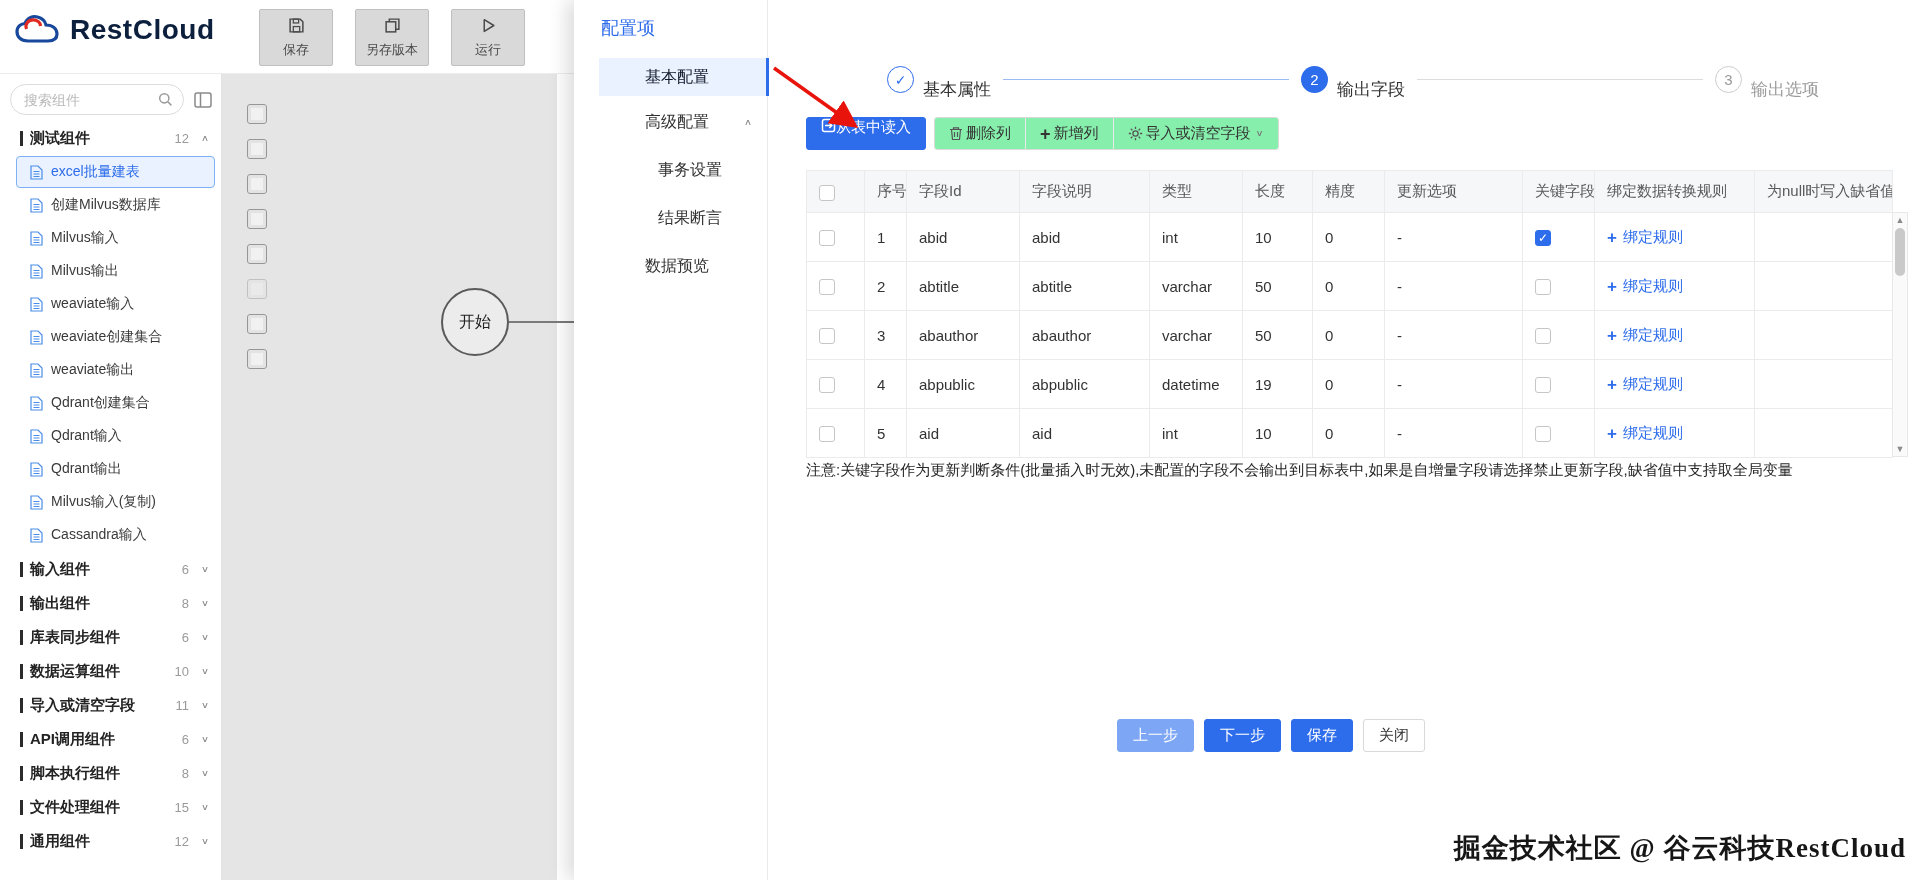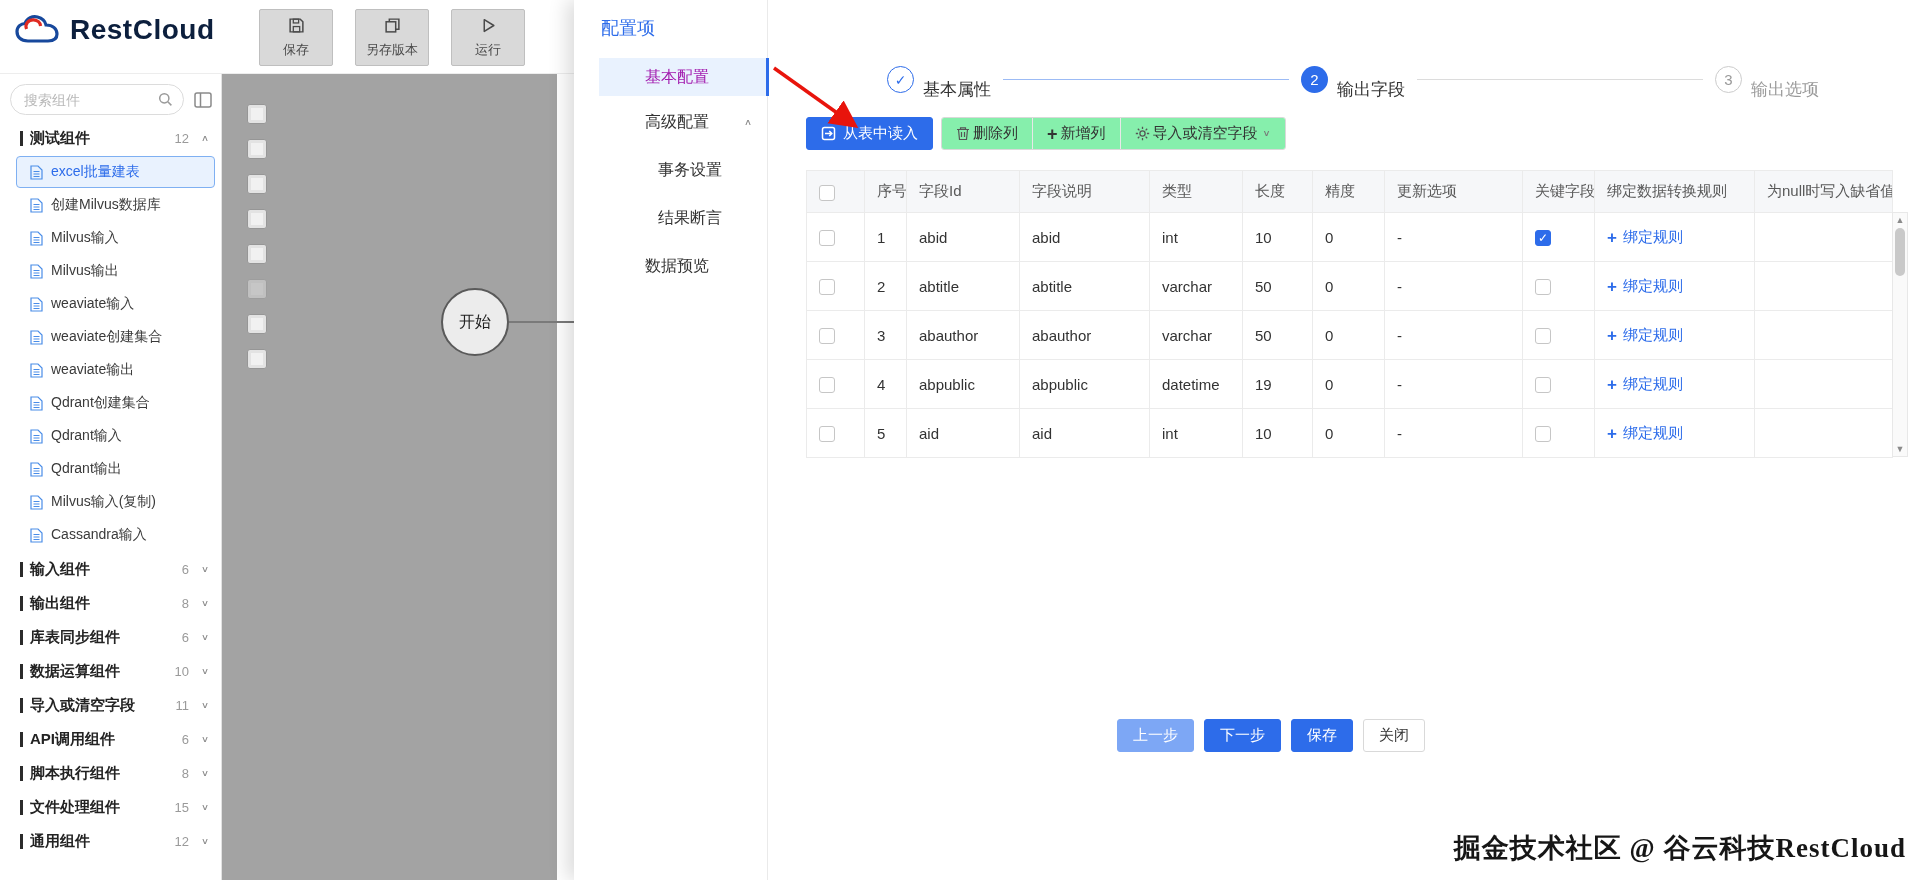--- a/index.html
+++ b/index.html
@@ -27,53 +27,53 @@
   .group-row { height:34px; display:flex; align-items:center; padding:0 12px 0 10px; cursor:pointer; }
   .group-bar { width:3px; height:15px; background:#2b2b2b; margin-right:7px; flex:none; }
   .group-label { font-size:15px; font-weight:bold; color:#232323; white-space:nowrap; }
   .group-count { margin-left:auto; margin-right:12px; font-size:13px; color:#9a9a9a; }
   .group-chevron { font-size:11px; color:#8a8a8a; transform:scaleY(0.8); }
   .comp-item { height:32px; margin:1px 6px; display:flex; align-items:center; gap:8px; padding:0 8px 0 13px; border:1px solid transparent; border-radius:4px; font-size:14px; color:#3a3a3a; cursor:pointer; white-space:nowrap; }
   .comp-item.selected { background:#e9f2fe; border-color:#7fb0f2; color:#2d6cea; }
   .comp-icon { display:flex; align-items:center; flex:none; }
 
   
-  .canvas { position:absolute; left:222px; top:74px; width:335px; height:806px; background:#a3a3a3; z-index:1; }
+  .canvas { position:absolute; left:222px; top:74px; width:335px; height:806px; background:#e5e5e5; z-index:1; }
   .icon-strip { position:absolute; left:25px; top:30px; display:flex; flex-direction:column; gap:15px; }
   .strip-icon { width:20px; height:20px; border:1px solid #969696; background:#f1f1f1; border-radius:3px; box-shadow:inset 0 0 0 3px #e3e3e3; cursor:pointer; }
   .strip-icon.faded { opacity:0.45; }
   .start-node { position:absolute; left:219px; top:214px; width:68px; height:68px; border:2px solid #5a5a5a; border-radius:50%; background:#ececec; display:flex; align-items:center; justify-content:center; font-size:16px; color:#222; cursor:pointer; }
   .start-line { position:absolute; left:287px; top:247px; width:65px; height:2px; background:#7a7a7a; }
 
   
   .dialog { position:absolute; left:574px; top:0; width:1346px; height:880px; background:#fff; box-shadow:-7px 0 18px rgba(0,0,0,0.14); z-index:3; }
   .dialog-title { position:absolute; left:27px; top:16px; font-size:18px; color:#2d6cea;text-align:right; }
   .menu-col { position:absolute; left:0; top:0; width:194px; height:880px; border-right:1px solid #eaeaea; }
   .menu-item { position:absolute; left:25px; width:167px; height:38px; display:flex; align-items:center; padding:0 14px 0 46px; font-size:16px; color:#333; cursor:pointer; }
   .menu-item.indent { padding-left:59px; }
-  .menu-item.selected { background:#e9f2fe; color:#a21caf; }
+  .menu-item.selected { background:#e9f2fe; color:#0f172a; }
   .menu-item.selected::after { content:''; position:absolute; right:-3px; top:0; bottom:0; width:3px; background:#2d6cea; }
   .menu-chevron { margin-left:auto; font-size:11px; color:#8a8a8a; transform:scaleY(0.8); }
 
   
   .steps { position:absolute; left:313px; top:58px; display:flex; align-items:center; }
   .step { display:flex; align-items:center; gap:9px; }
   .step-circle { width:27px; height:27px; border-radius:50%; display:flex; align-items:center; justify-content:center; font-size:15px; flex:none; }
   .step-circle.done { border:1.5px solid #2d6cea; color:#2d6cea; background:#fff; font-size:14px; }
   .step-circle.active { background:#2d6cea; color:#fff; }
   .step-circle.pending { border:1.5px solid #cccccc; color:#999; background:#fff; }
   .step-label { font-size:17px; color:#333; white-space:nowrap;margin-top:20px; }
   .step-label.pending { color:#9a9a9a; }
   .step-line { width:286px; height:1px; margin:0 12px; }
   .step-line.done { background:#9cbbf5; }
   .step-line.todo { background:#dcdcdc; }
 
   
   .dlg-toolbar { position:absolute; left:232px; top:117px; display:flex; align-items:center; gap:8px; }
-  .btn-read { height:33px; padding:0 14px; background:#2d6cea; color:#fff; border:1px solid #2d6cea; border-radius:3px; font-size:15px; display:flex; align-items:center; gap:7px; cursor:pointer; font-family:inherit; }
+  .btn-read { height:33px; padding:0 14px; background:#2d6cea; color:#fff; border:1px solid #2d6cea; border-radius:3px; font-size:15px; display:flex; align-items:flex-start; cursor:pointer; font-family:inherit; }
   .btn-group { height:33px; display:flex; background:#fff; border:1px solid #d9d9d9; border-radius:3px; overflow:hidden; }
   .seg { height:100%; padding:0 14px; background:#86efac; border:none; border-right:1px solid #e8e8e8; display:flex; align-items:center; gap:3px; font-size:15px; color:#333; cursor:pointer; font-family:inherit; }
   .seg:last-child { border-right:none; }
   .seg-plus { font-size:18px; font-weight:bold; color:#333; line-height:1; }
   .seg-chevron { font-size:11px; color:#777; transform:scaleY(0.8); margin-left:2px; }
   .seg-icon, .btn-read-icon { display:flex; align-items:center; }
 
   
   .field-table { position:absolute; left:232px; top:170px; width:1086px; border-collapse:collapse; table-layout:fixed; }
   .field-table th, .field-table td { border:1px solid #ebebeb; padding:0 12px; font-size:15px; text-align:left; overflow:hidden; white-space:nowrap; }
@@ -539,20 +539,21 @@
         </tbody>
     </table>
 
     <div class="vscroll">
       <span class="vs-arrow">▲</span>
       <span class="vs-thumb"></span>
       <span class="vs-spacer"></span>
       <span class="vs-arrow">▼</span>
     </div>
 
+    <div class="note">注意:关键字段作为更新判断条件(批量插入时无效),未配置的字段不会输出到目标表中,如果是自增量字段请选择禁止更新字段,缺省值中支持取全局变量</div>
 
     <div class="footer-btns" id="footer-btns">
         <button class="fbtn light">上一步</button>
         <button class="fbtn primary">下一步</button>
         <button class="fbtn primary">保存</button>
         <button class="fbtn default">关闭</button>
       </div>
 
     <svg class="red-arrow" width="130" height="95">
       <defs>

